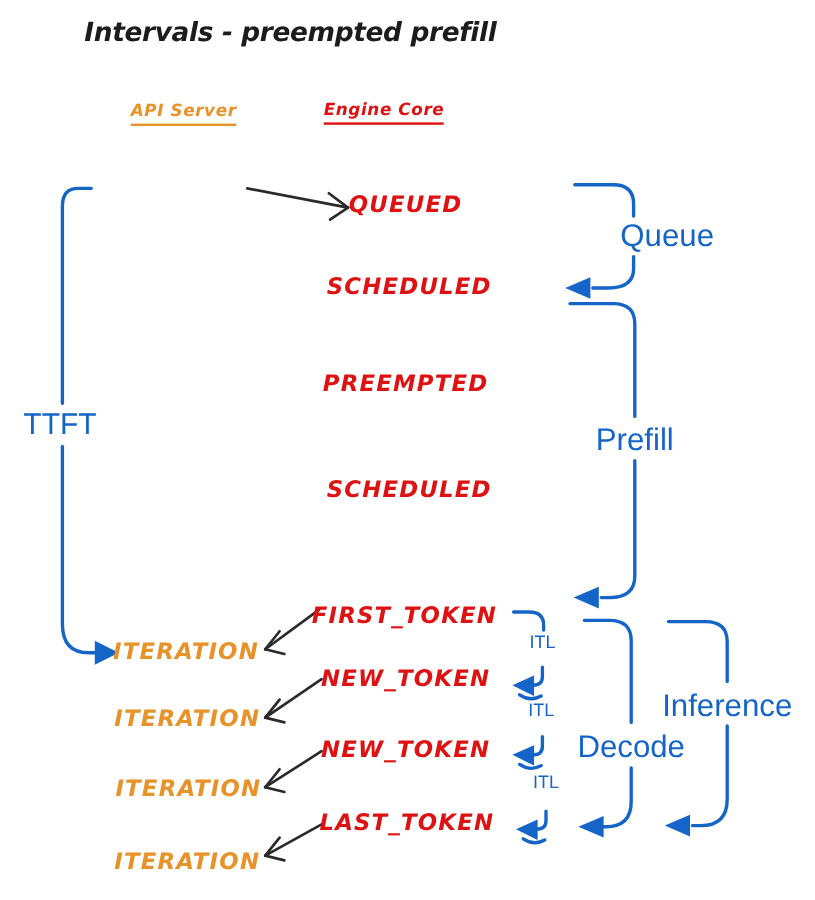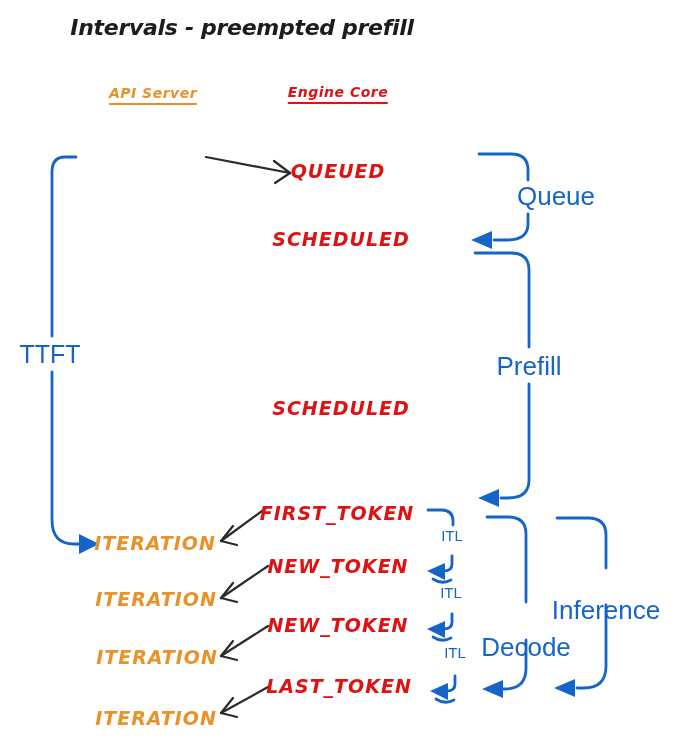--- a/index.html
+++ b/index.html
@@ -145,37 +145,38 @@
         <path d="M268,687 L221,713"></path>
         <path d="M221,713 L233,698"></path>
         <path d="M221,713 L237,717"></path>
       </g>
     </g>
   </svg>
 
   <div class="txt title" style="left:242px; top:16px;">Intervals - preempted prefill</div>
 
   <div class="txt col-header api-header" style="left:153px; top:86px;">API Server</div>
-  <div class="txt col-header engine-header" style="left:338px; top:85px;">Engine Core</div>
+  <div class="txt col-header engine-header" style="left:320px; top:85px;">Engine Core</div>
 
   <div class="txt event api-event" style="left:155px; top:533px;">ITERATION</div>
   <div class="txt event api-event" style="left:156px; top:589px;">ITERATION</div>
   <div class="txt event api-event" style="left:157px; top:647px;">ITERATION</div>
   <div class="txt event api-event" style="left:156px; top:708px;">ITERATION</div>
 
   <div class="txt event engine-event" style="left:338px; top:161px;">QUEUED</div>
   <div class="txt event engine-event" style="left:341px; top:229px;">SCHEDULED</div>
+  <div class="txt event engine-event" style="left:338px; top:310px;">PREEMPTED</div>
   <div class="txt event engine-event" style="left:341px; top:398px;">SCHEDULED</div>
   <div class="txt event engine-event" style="left:337px; top:503px;font-style:italic;">FIRST_TOKEN</div>
   <div class="txt event engine-event" style="left:338px; top:556px;">NEW_TOKEN</div>
   <div class="txt event engine-event" style="left:338px; top:615px;">NEW_TOKEN</div>
   <div class="txt event engine-event" style="left:339px; top:676px;">LAST_TOKEN</div>
 
   <div class="txt interval-label mid" style="left:50px; top:341px;text-align:right;">TTFT</div>
   <div class="txt interval-label" style="left:528px; top:182px;margin-left:28px;">Queue</div>
   <div class="txt interval-label" style="left:529px; top:352px;">Prefill</div>
   <div class="txt interval-label small" style="left:452px; top:528px;">ITL</div>
   <div class="txt interval-label small" style="left:451px; top:585px;">ITL</div>
   <div class="txt interval-label small" style="left:455px; top:645px;">ITL</div>
-  <div class="txt interval-label" style="left:526px; top:608px;margin-top:25px;">Decode</div>
-  <div class="txt interval-label" style="left:606px; top:596px;">Inference</div>
+  <div class="txt interval-label" style="left:526px; top:608px;">Decode</div>
+  <div class="txt interval-label" style="left:606px; top:574px;">Inference</div>
 
 </div>
 
 </body></html>

